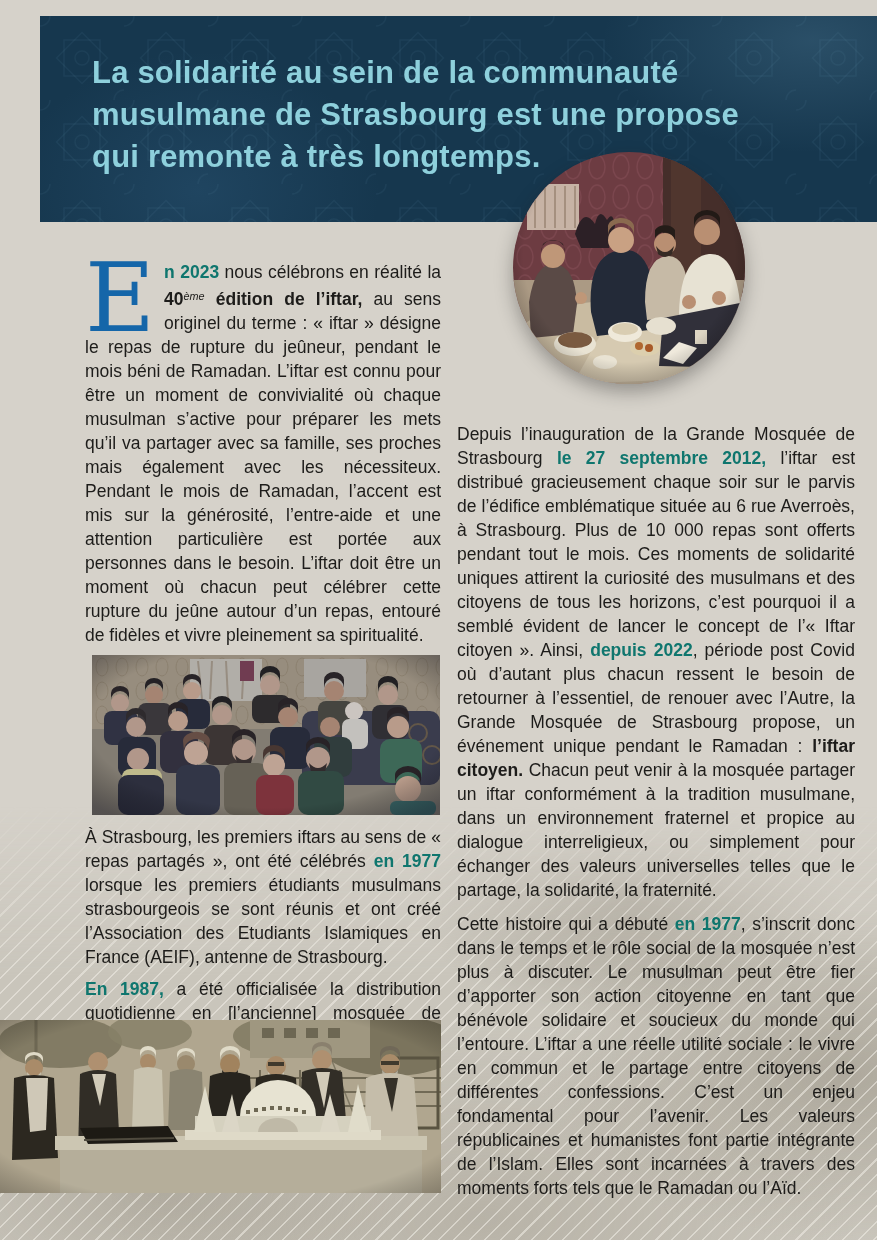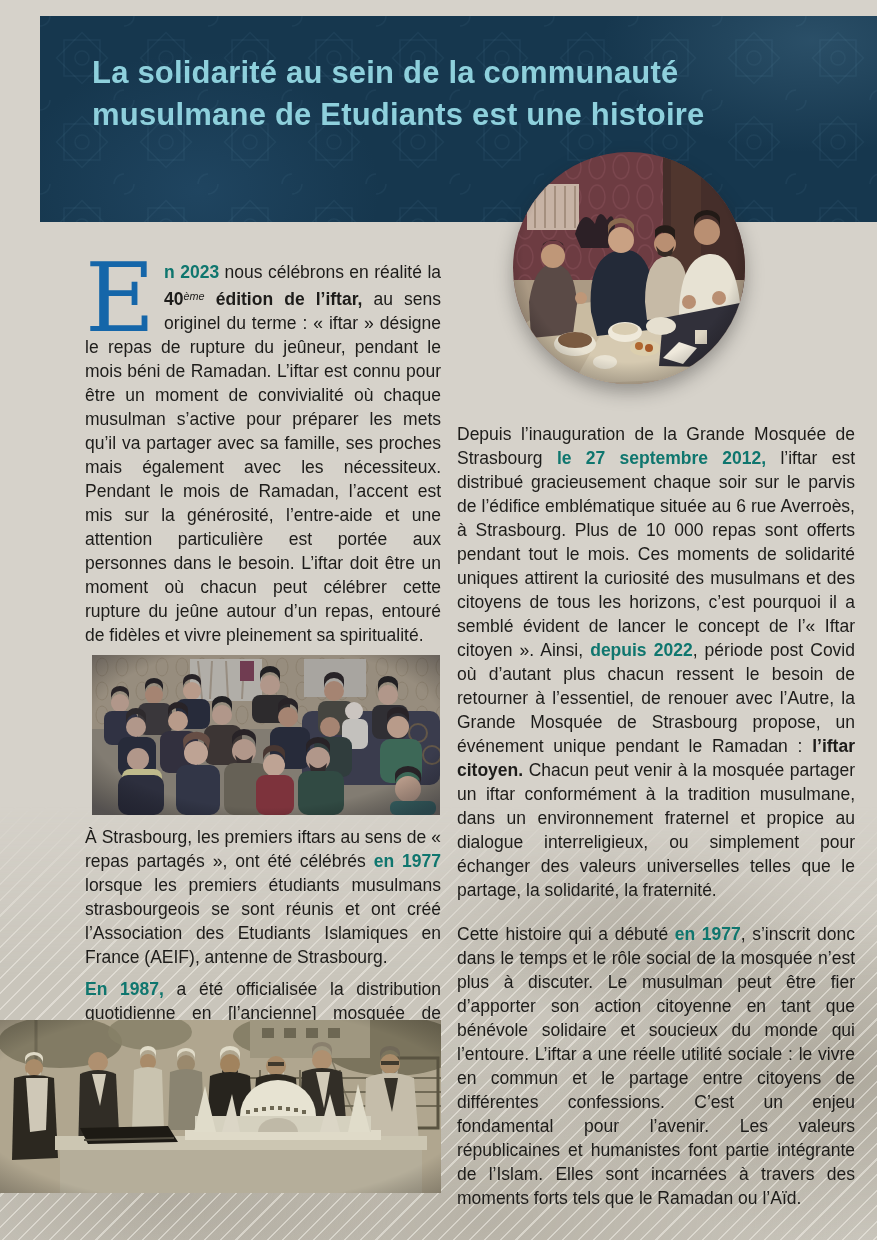--- a/index.html
+++ b/index.html
@@ -46,21 +46,21 @@
     -webkit-mask-image:linear-gradient(to bottom, rgba(0,0,0,0) 0, rgba(0,0,0,.4) 70px, #000 170px);
     mask-image:linear-gradient(to bottom, rgba(0,0,0,0) 0, rgba(0,0,0,.4) 70px, #000 170px);
   }
   
   .col{position:absolute; z-index:3; text-align:justify; font-size:17.5px; line-height:24px;}
   .col p{margin:0;}
   .col-left{left:85px; top:260px; width:356px;}
   .col-right{left:457px; top:422px; width:398px;}
   .col-left .para-2{}
   .col-left .para-3{margin-top:8px;}
-  .col-right .para-2{margin-top:20px;}
+  .col-right .para-2{margin-top:10px;}
   .dropcap{
     float:left; font-family:"DejaVu Serif", serif;
     font-size:96px; line-height:70px; height:70px;
     color:#1566a9; margin:3px 9px 0 0;
   }
   .run-plain{}
   .run-accent{color:#0f766e; font-weight:700;}
   .run-bi{font-weight:700; }
   .run-sup{font-weight:400; font-style:italic; font-size:.62em; vertical-align:.45em;}
   
@@ -90,21 +90,22 @@
             <circle cx="42" cy="42" r="7"></circle>
             <circle cx="0" cy="0" r="10"></circle>
             <circle cx="84" cy="84" r="10"></circle>
           </g>
         </pattern>
       </defs>
       <rect width="100%" height="100%" fill="url(#starpat)"></rect>
     </svg>
     <h1 class="title">
       <span>La solidarité au sein de la communauté</span>
-      <span>musulmane de Etudiants est une histoire</span>
+      <span>musulmane de Strasbourg est une propose</span>
+      <span>qui remonte à très longtemps.</span>
     </h1>
   </header>
 
   <div class="circle-photo" role="img" aria-label="Iftar traditionnel : hommes assis au sol autour d’un repas partagé avec des bols, papier peint rouge sombre">
     <svg width="232" height="232" viewBox="0 0 232 232" xmlns="http://www.w3.org/2000/svg">
       <defs>
         <pattern id="wallp" width="24" height="30" patternUnits="userSpaceOnUse">
           <ellipse cx="12" cy="15" rx="8" ry="12" fill="none" stroke="#7e4951" stroke-width="1.4"></ellipse>
         </pattern>
       </defs>

